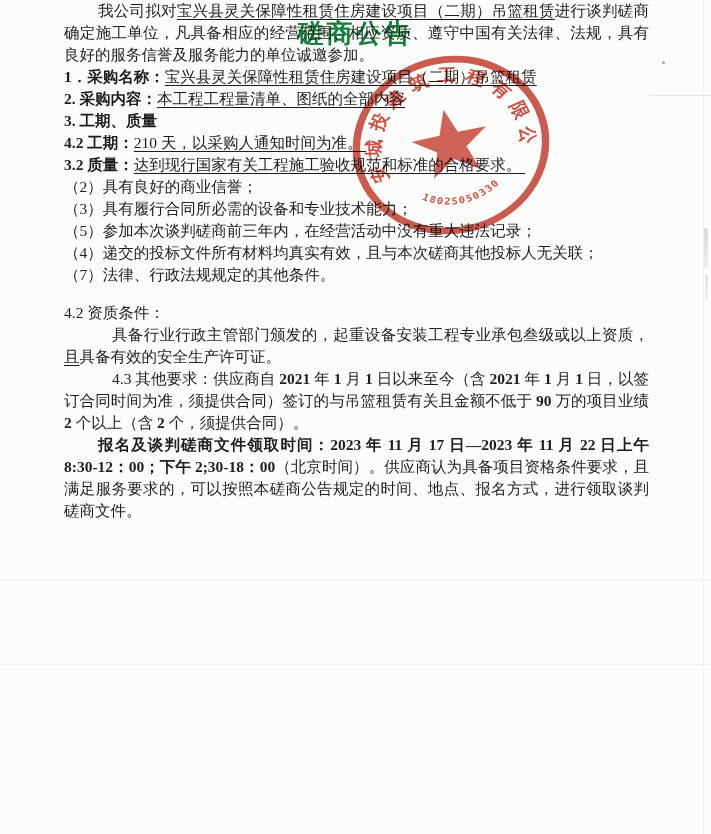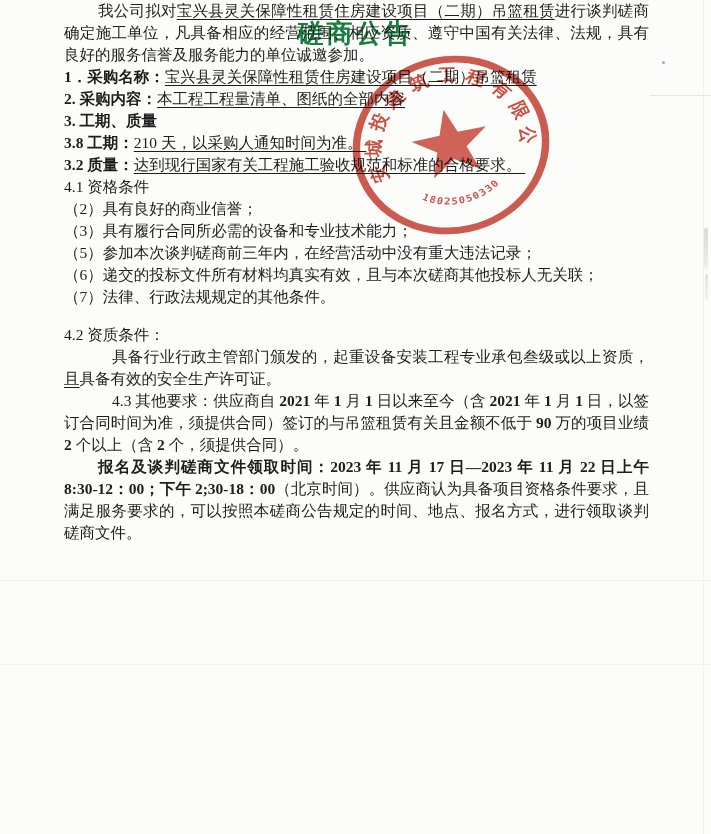--- a/index.html
+++ b/index.html
@@ -53,27 +53,26 @@
 
 <div class="page">
 
   <h1 class="title">磋商公告</h1>
 
   <div class="content">
       <p class="p1"><span>我公司拟对</span><span class="ul">宝兴县灵关保障性租赁住房建设项目（二期）吊篮租赁</span><span>进行谈判磋商确定施工单位，凡具备相应的经营范围、相应资质、遵守中国有关法律、法规，具有良好的服务信誉及服务能力的单位诚邀参加。</span></p>
       <p class="li-a"><span class="bold">1．采购名称：</span><span class="ul">宝兴县灵关保障性租赁住房建设项目（二期）吊篮租赁</span></p>
       <p class="li-a"><span class="bold">2. 采购内容：</span><span class="ul">本工程工程量清单、图纸的全部内容</span></p>
       <p class="li-b"><span class="bold">3. 工期、质量</span></p>
-      <p class="li-c"><span class="bold">3.8 工期：</span><span class="ul">210 天，以采购人通知时间为准。&nbsp;</span></p>
+      <p class="li-c"><span class="bold">4.2 工期：</span><span class="ul">210 天，以采购人通知时间为准。&nbsp;</span></p>
       <p class="li-c"><span class="bold">3.2 质量：</span><span class="ul">达到现行国家有关工程施工验收规范和标准的合格要求。&nbsp;</span></p>
-      <p class="li-c"><span>4.1 资格条件</span></p>
       <p class="li-c"><span>（2）具有良好的商业信誉；</span></p>
       <p class="li-c"><span>（3）具有履行合同所必需的设备和专业技术能力；</span></p>
       <p class="li-c"><span>（5）参加本次谈判磋商前三年内，在经营活动中没有重大违法记录；</span></p>
-      <p class="li-c"><span>（6）递交的投标文件所有材料均真实有效，且与本次磋商其他投标人无关联；</span></p>
+      <p class="li-c"><span>（4）递交的投标文件所有材料均真实有效，且与本次磋商其他投标人无关联；</span></p>
       <p class="li-c"><span>（7）法律、行政法规规定的其他条件。</span></p>
       <p class="li-c mt-lg"><span>4.2 资质条件：</span></p>
       <p class="p3"><span>具备行业行政主管部门颁发的，起重设备安装工程专业承包叁级或以上资质，</span><span class="ul">且</span><span>具备有效的安全生产许可证。</span></p>
       <p class="p3"><span>4.3 其他要求：供应商自 </span><span class="bold">2021</span><span> 年 </span><span class="bold">1</span><span> 月 </span><span class="bold">1</span><span> 日以来至今（含 </span><span class="bold">2021</span><span> 年 </span><span class="bold">1</span><span> 月 </span><span class="bold">1</span><span> 日，以签订合同时间为准，须提供合同）签订的与吊篮租赁有关且金额不低于 </span><span class="bold">90</span><span> 万的项目业绩 </span><span class="bold">2</span><span> 个以上（含 </span><span class="bold">2</span><span> 个，须提供合同）。</span></p>
       <p class="p2"><span class="bold">报名及谈判磋商文件领取时间：2023 年 11 月 17 日—2023 年 11 月 22 日上午 8:30-12：00；下午 2;30-18：00</span><span>（北京时间）。供应商认为具备项目资格条件要求，且满足服务要求的，可以按照本磋商公告规定的时间、地点、报名方式，进行领取谈判磋商文件。</span></p>
     </div>
 
   <svg class="seal" viewBox="0 0 226 198" aria-hidden="true">
     <g transform="translate(113,99) rotate(-12) scale(1,0.9)">
       <circle cx="0" cy="0" r="95" fill="none" stroke="#c5382a" stroke-width="7.5" opacity="0.82"></circle>

